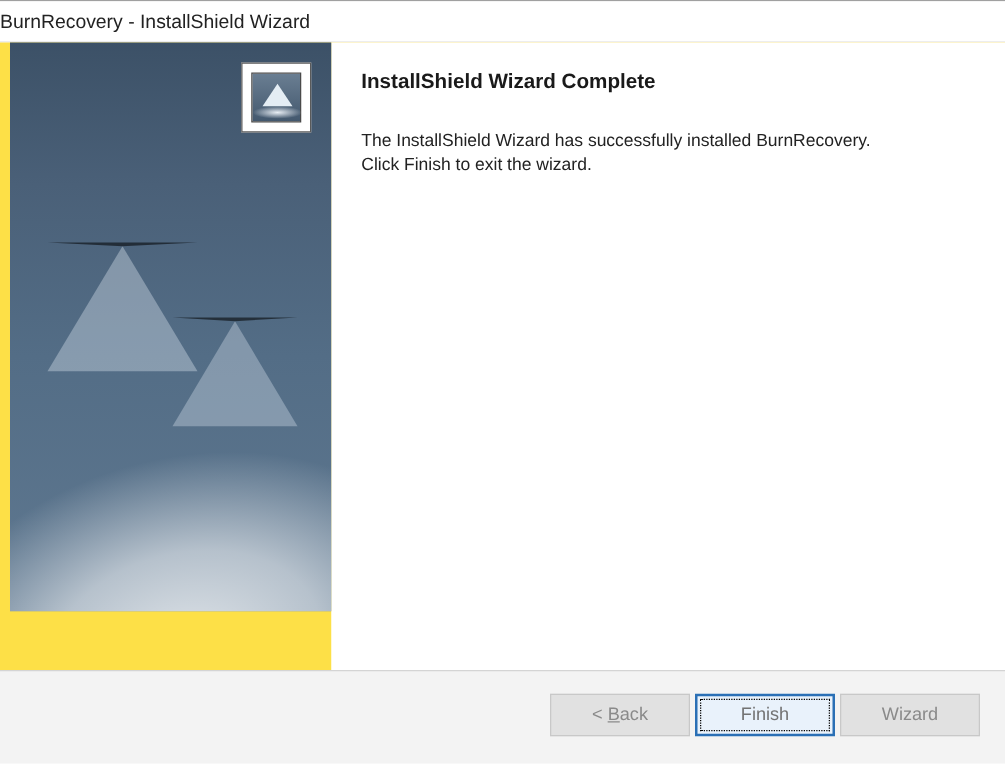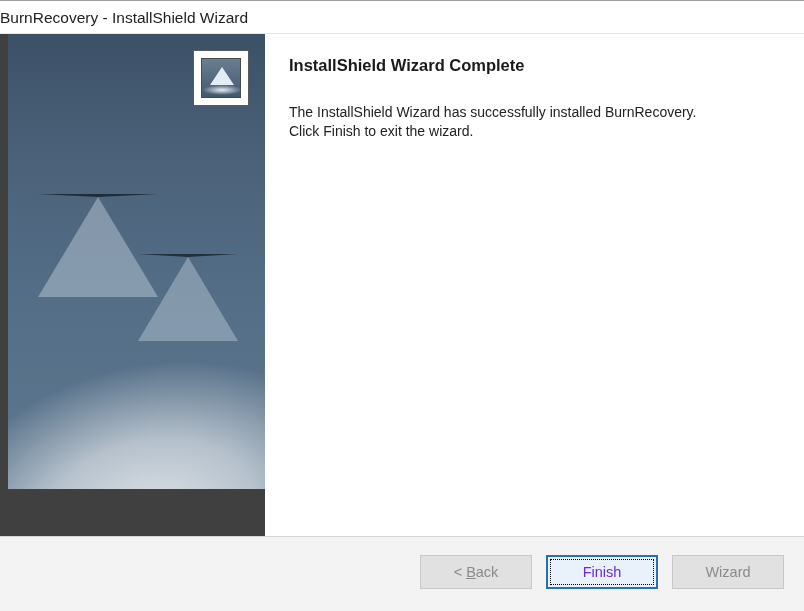--- a/index.html
+++ b/index.html
@@ -17,21 +17,21 @@
       background: #ffffff;
       font-size: 15.5px;
       color: #222;
       border-bottom: 1px solid #e8e8e8;
       padding-bottom: 6px;
     }
     .content-area {
       flex: 1 1 auto;
       display: flex;
       padding: 0;
-      background: #404040;
+      background: #fde047;
       min-height: 0;
     }
     .sidebar-image {
       width: 257px;
       height: 455px;
       margin-left: 8px;
       margin-top: 0;
       position: relative;
       overflow: hidden;
       background: linear-gradient(180deg, #3c5167 0%, #4a6078 25%, #536d86 55%, #5f7890 100%);
@@ -119,31 +119,31 @@
       color: #222;
       line-height: 1.35;
       max-width: 420px;
     }
     .button-row-wrap {
       border-top: 1px solid #d4d4d4;
       background: #f3f3f3;
       padding: 18px 20px 22px 0;
       display: flex;
       justify-content: flex-end;
-      gap: 14px;
+      gap: 4px;
       margin-top: auto;
     }
     .btn {
       width: 112px;
       height: 34px;
       background: #e1e1e1;
       border: 1px solid #adadad;
       font-family: inherit;
       font-size: 14.5px;
-      color: #6d28d9;
+      color: #737373;
       cursor: pointer;
       padding: 0;
       text-align: center;
     }
     .btn.disabled {
       color: #8a8a8a;
       border-color: #c8c8c8;
       cursor: default;
     }
     .btn.focused {

